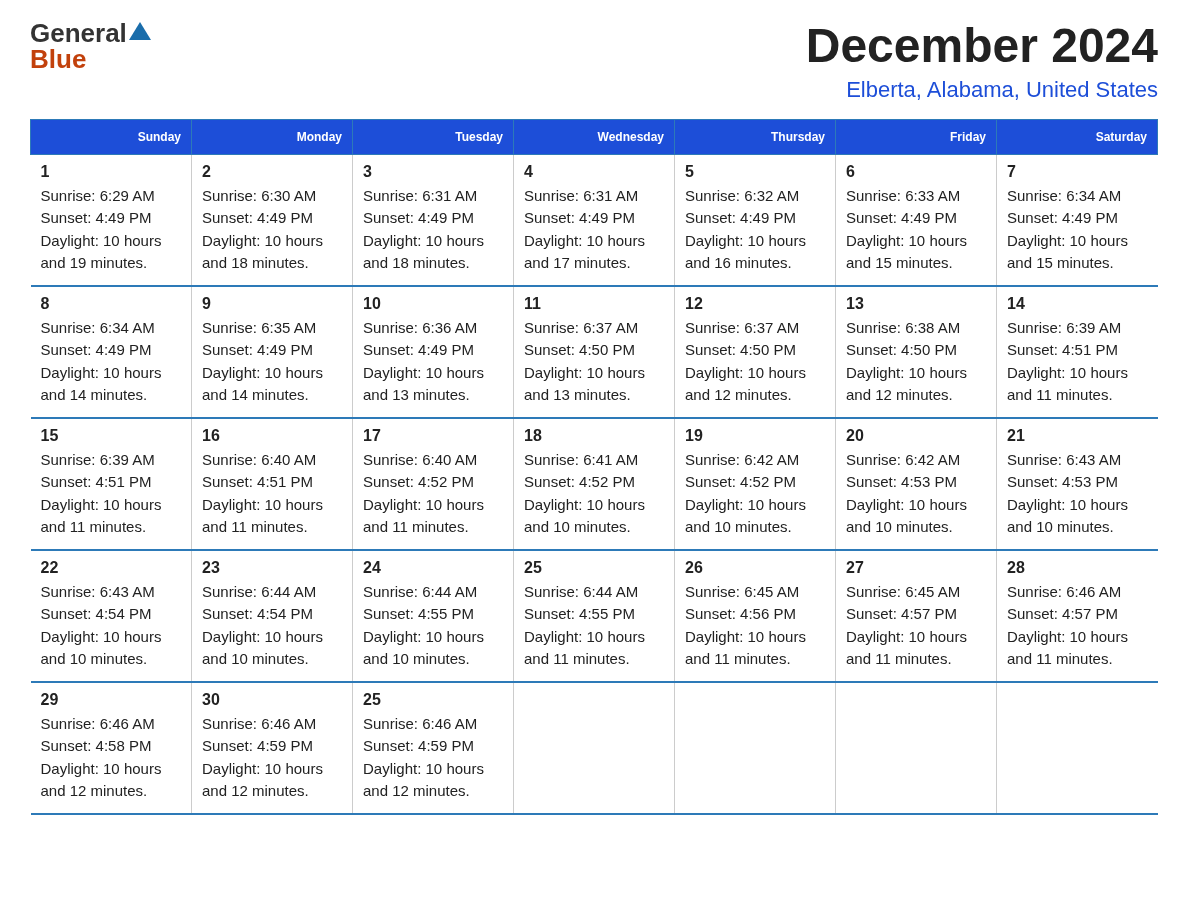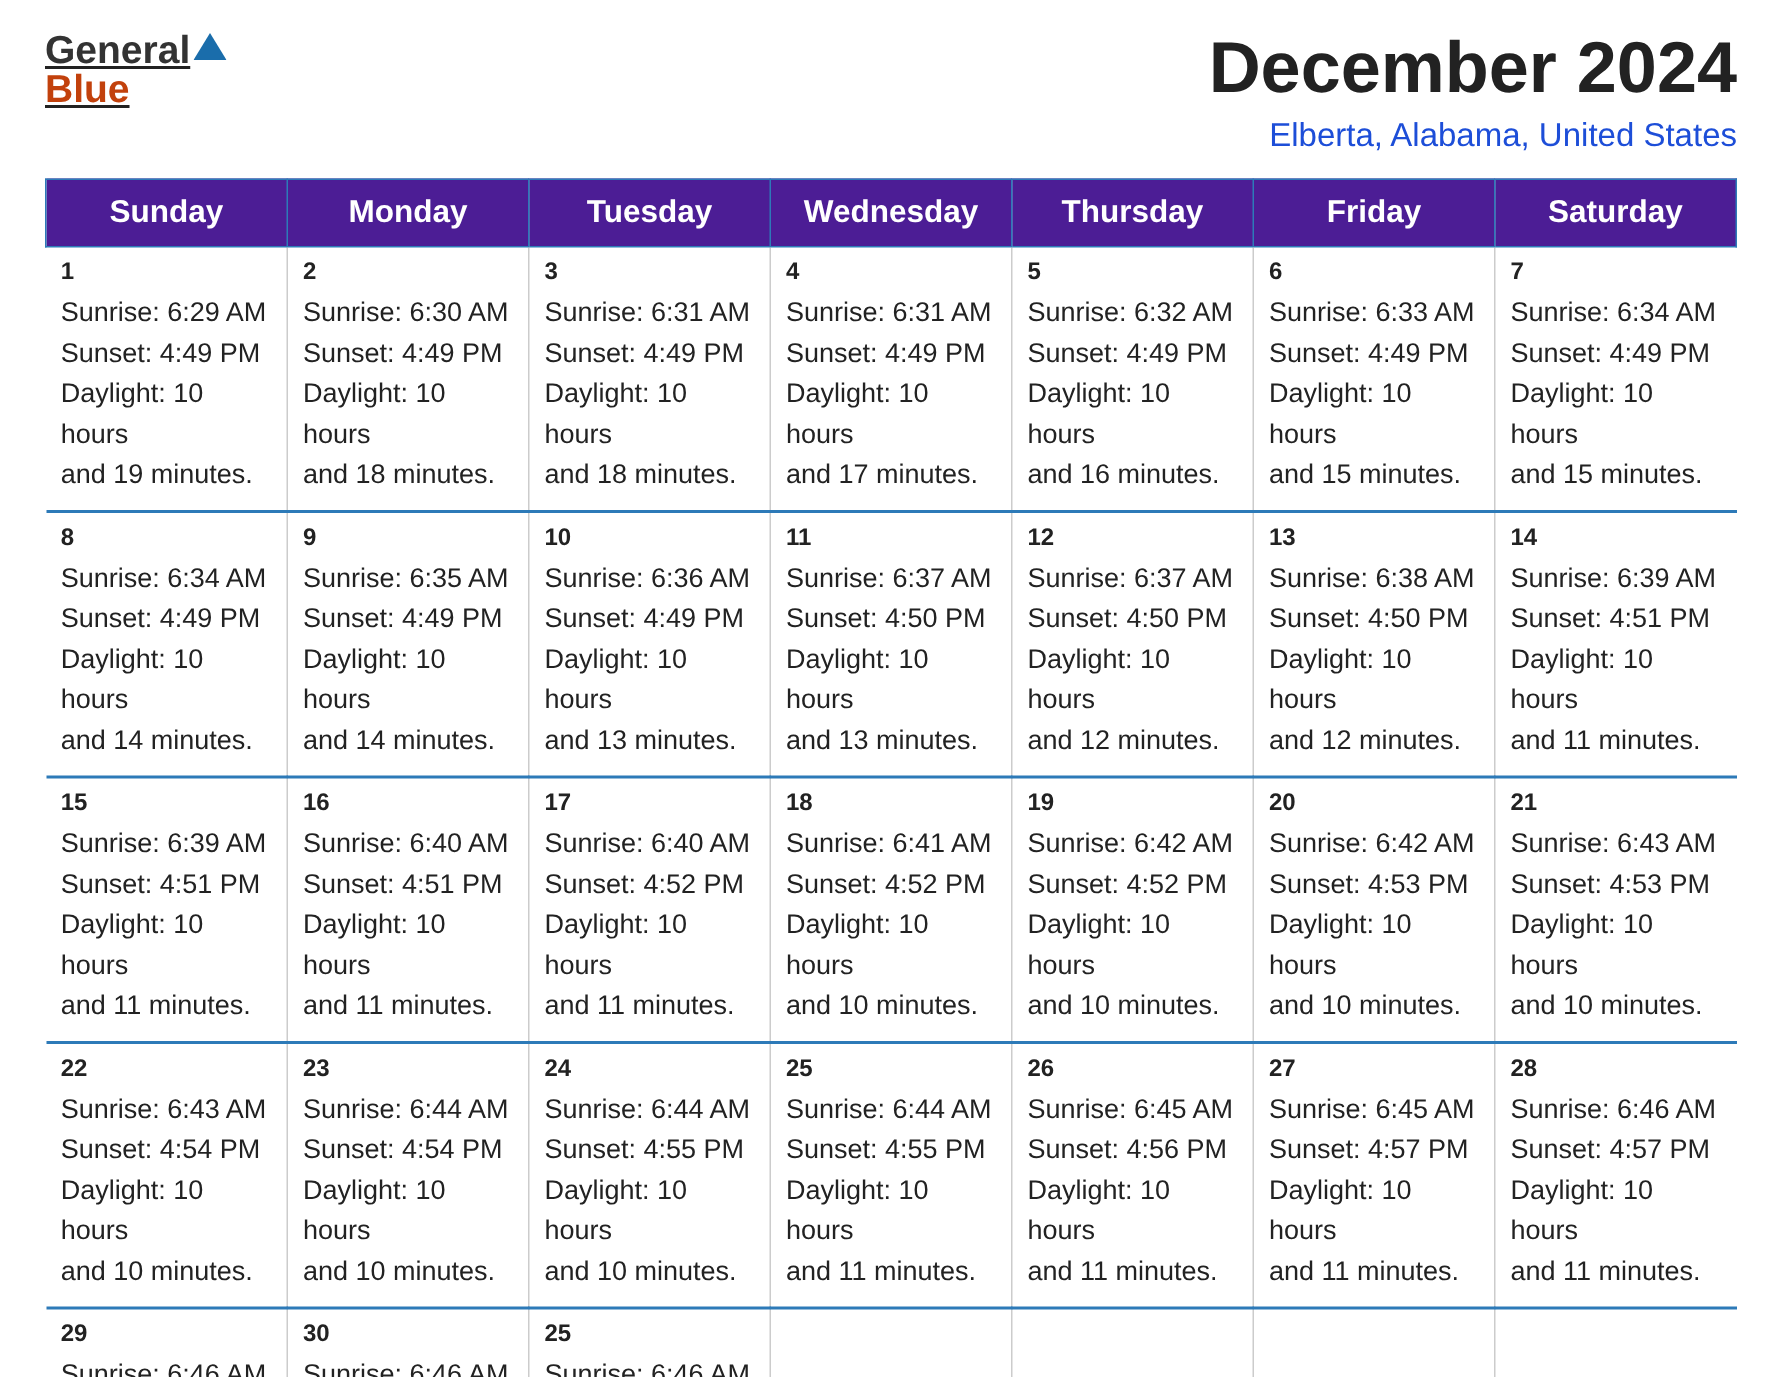--- a/index.html
+++ b/index.html
@@ -12,21 +12,20 @@
     .header {
       display: flex;
       justify-content: space-between;
       align-items: flex-start;
       margin-bottom: 16px;
     }
     .logo {
       display: flex;
       flex-direction: column;
       align-items: flex-start;
-      text-decoration: underline;
     }
     .logo-text-general {
       font-size: 26px;
       font-weight: bold;
       color: #333;
       line-height: 1;
     }
     .logo-text-blue {
       font-size: 26px;
       font-weight: bold;
@@ -45,26 +44,26 @@
     .calendar-subtitle {
       font-size: 22px;
       color: #1d4ed8;
       margin-top: 4px;
     }
     table {
       width: 100%;
       border-collapse: collapse;
     }
     thead tr th {
-      background-color: #4c1d95;
+      background-color: #1d4ed8;
       color: #fff;
-      font-size: 21px;
+      font-size: 12px;
       font-weight: bold;
       padding: 10px 10px;
-      text-align: center;
+      text-align: right;
       border: 1px solid #2d7ab8;
     }
     tbody tr {
       border-bottom: 2px solid #2d7ab8;
     }
     tbody tr td {
       vertical-align: top;
       padding: 8px 10px 10px 10px;
       font-size: 13px;
       color: #222;
@@ -75,21 +74,21 @@
     tbody tr td:last-child {
       border-right: none;
     }
     .day-num {
       font-size: 16px;
       font-weight: bold;
       margin-bottom: 4px;
       display: block;
     }
     .day-info {
-      font-size: 18px;
+      font-size: 15px;
       line-height: 1.5;
       color: #222;
     }
     .empty-cell {
       background: #fff;
     }
   </style>
 </head>
 <body>
 

